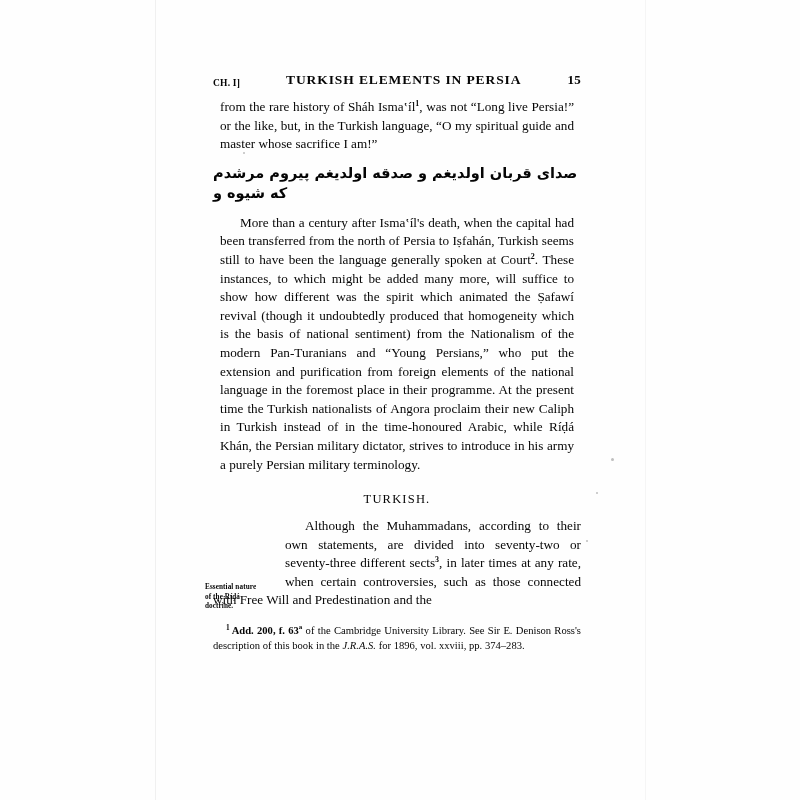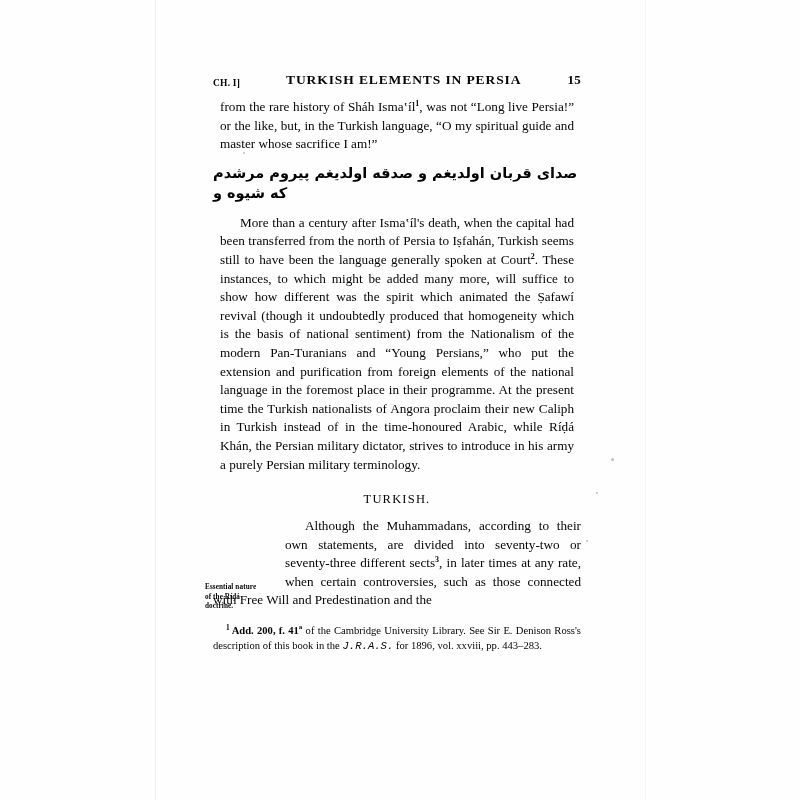--- a/index.html
+++ b/index.html
@@ -146,21 +146,21 @@
     text-indent: 13px;
   }
   .footnotes .fnum {
     font-size: 7.3px;
     vertical-align: super;
     line-height: 0;
     font-weight: 700;
     margin-right: 2px;
   }
   .footnotes .bold { font-weight: 700; }
-  .footnotes .ital { font-style: italic; font-family: Liberation Mono, monospace; }
+  .footnotes .ital { font-style: italic; }
   .footnotes .supa {
     font-size: 7px;
     vertical-align: super;
     line-height: 0;
   }
 
   
   .speck {
     position: absolute;
     background: #8a8a8a;
@@ -203,20 +203,20 @@
       <div class="sidenote">
         <span>Essential nature</span>
         <span>of the Ríḍá</span>
         <span>doctrine.</span>
       </div>
       <p class="body indent wrapped"><span class="wrap-shape"></span><span>Although the Muhammadans, according to their own statements, are divided into seventy-two or seventy-three different sects</span><span class="sup">3</span><span>, in later times at any rate, when certain controversies, such as those connected with Free Will and Predestination and the</span></p>
     </div>
 
     <div class="footnotes">
 
-      <p><span class="fnum">1</span><span class="bold">Add. 200, f. 41</span><span class="bold supa">a</span><span> of the Cambridge University Library. See Sir E. Denison Ross's description of this book in the </span><span class="ital">J.R.A.S.</span><span> for 1896, vol. xxviii, pp. 443–283.</span></p>
+      <p><span class="fnum">1</span><span class="bold">Add. 200, f. 63</span><span class="bold supa">a</span><span> of the Cambridge University Library. See Sir E. Denison Ross's description of this book in the </span><span class="ital">J.R.A.S.</span><span> for 1896, vol. xxviii, pp. 374–283.</span></p>
 
 
 
     </div>
 
   </div>
 </div>
 
 </body></html>

